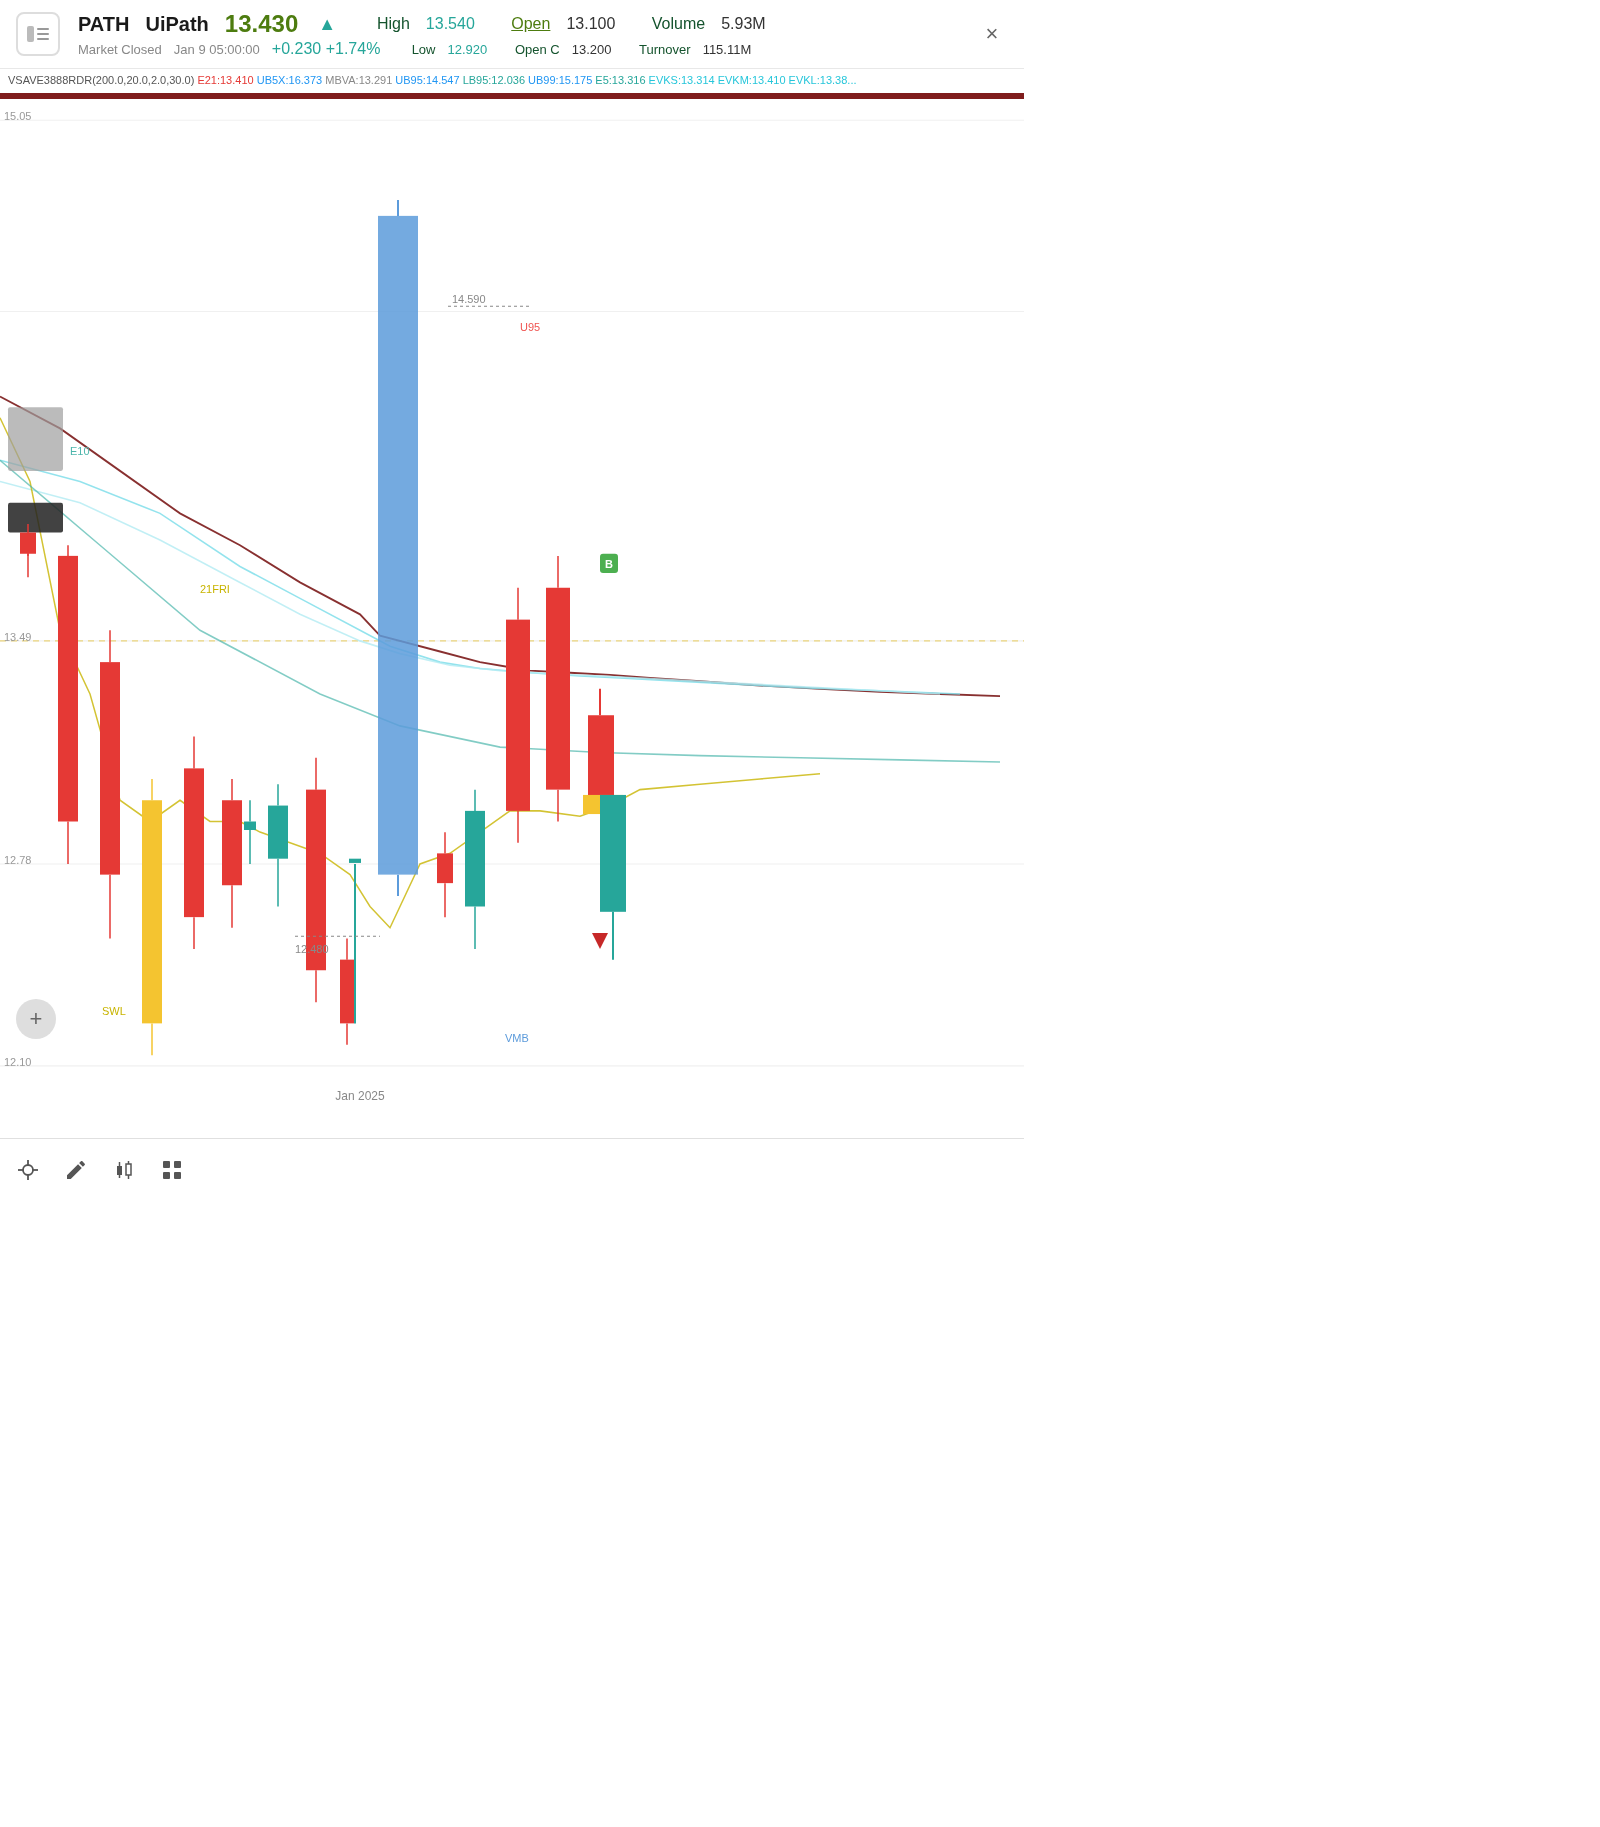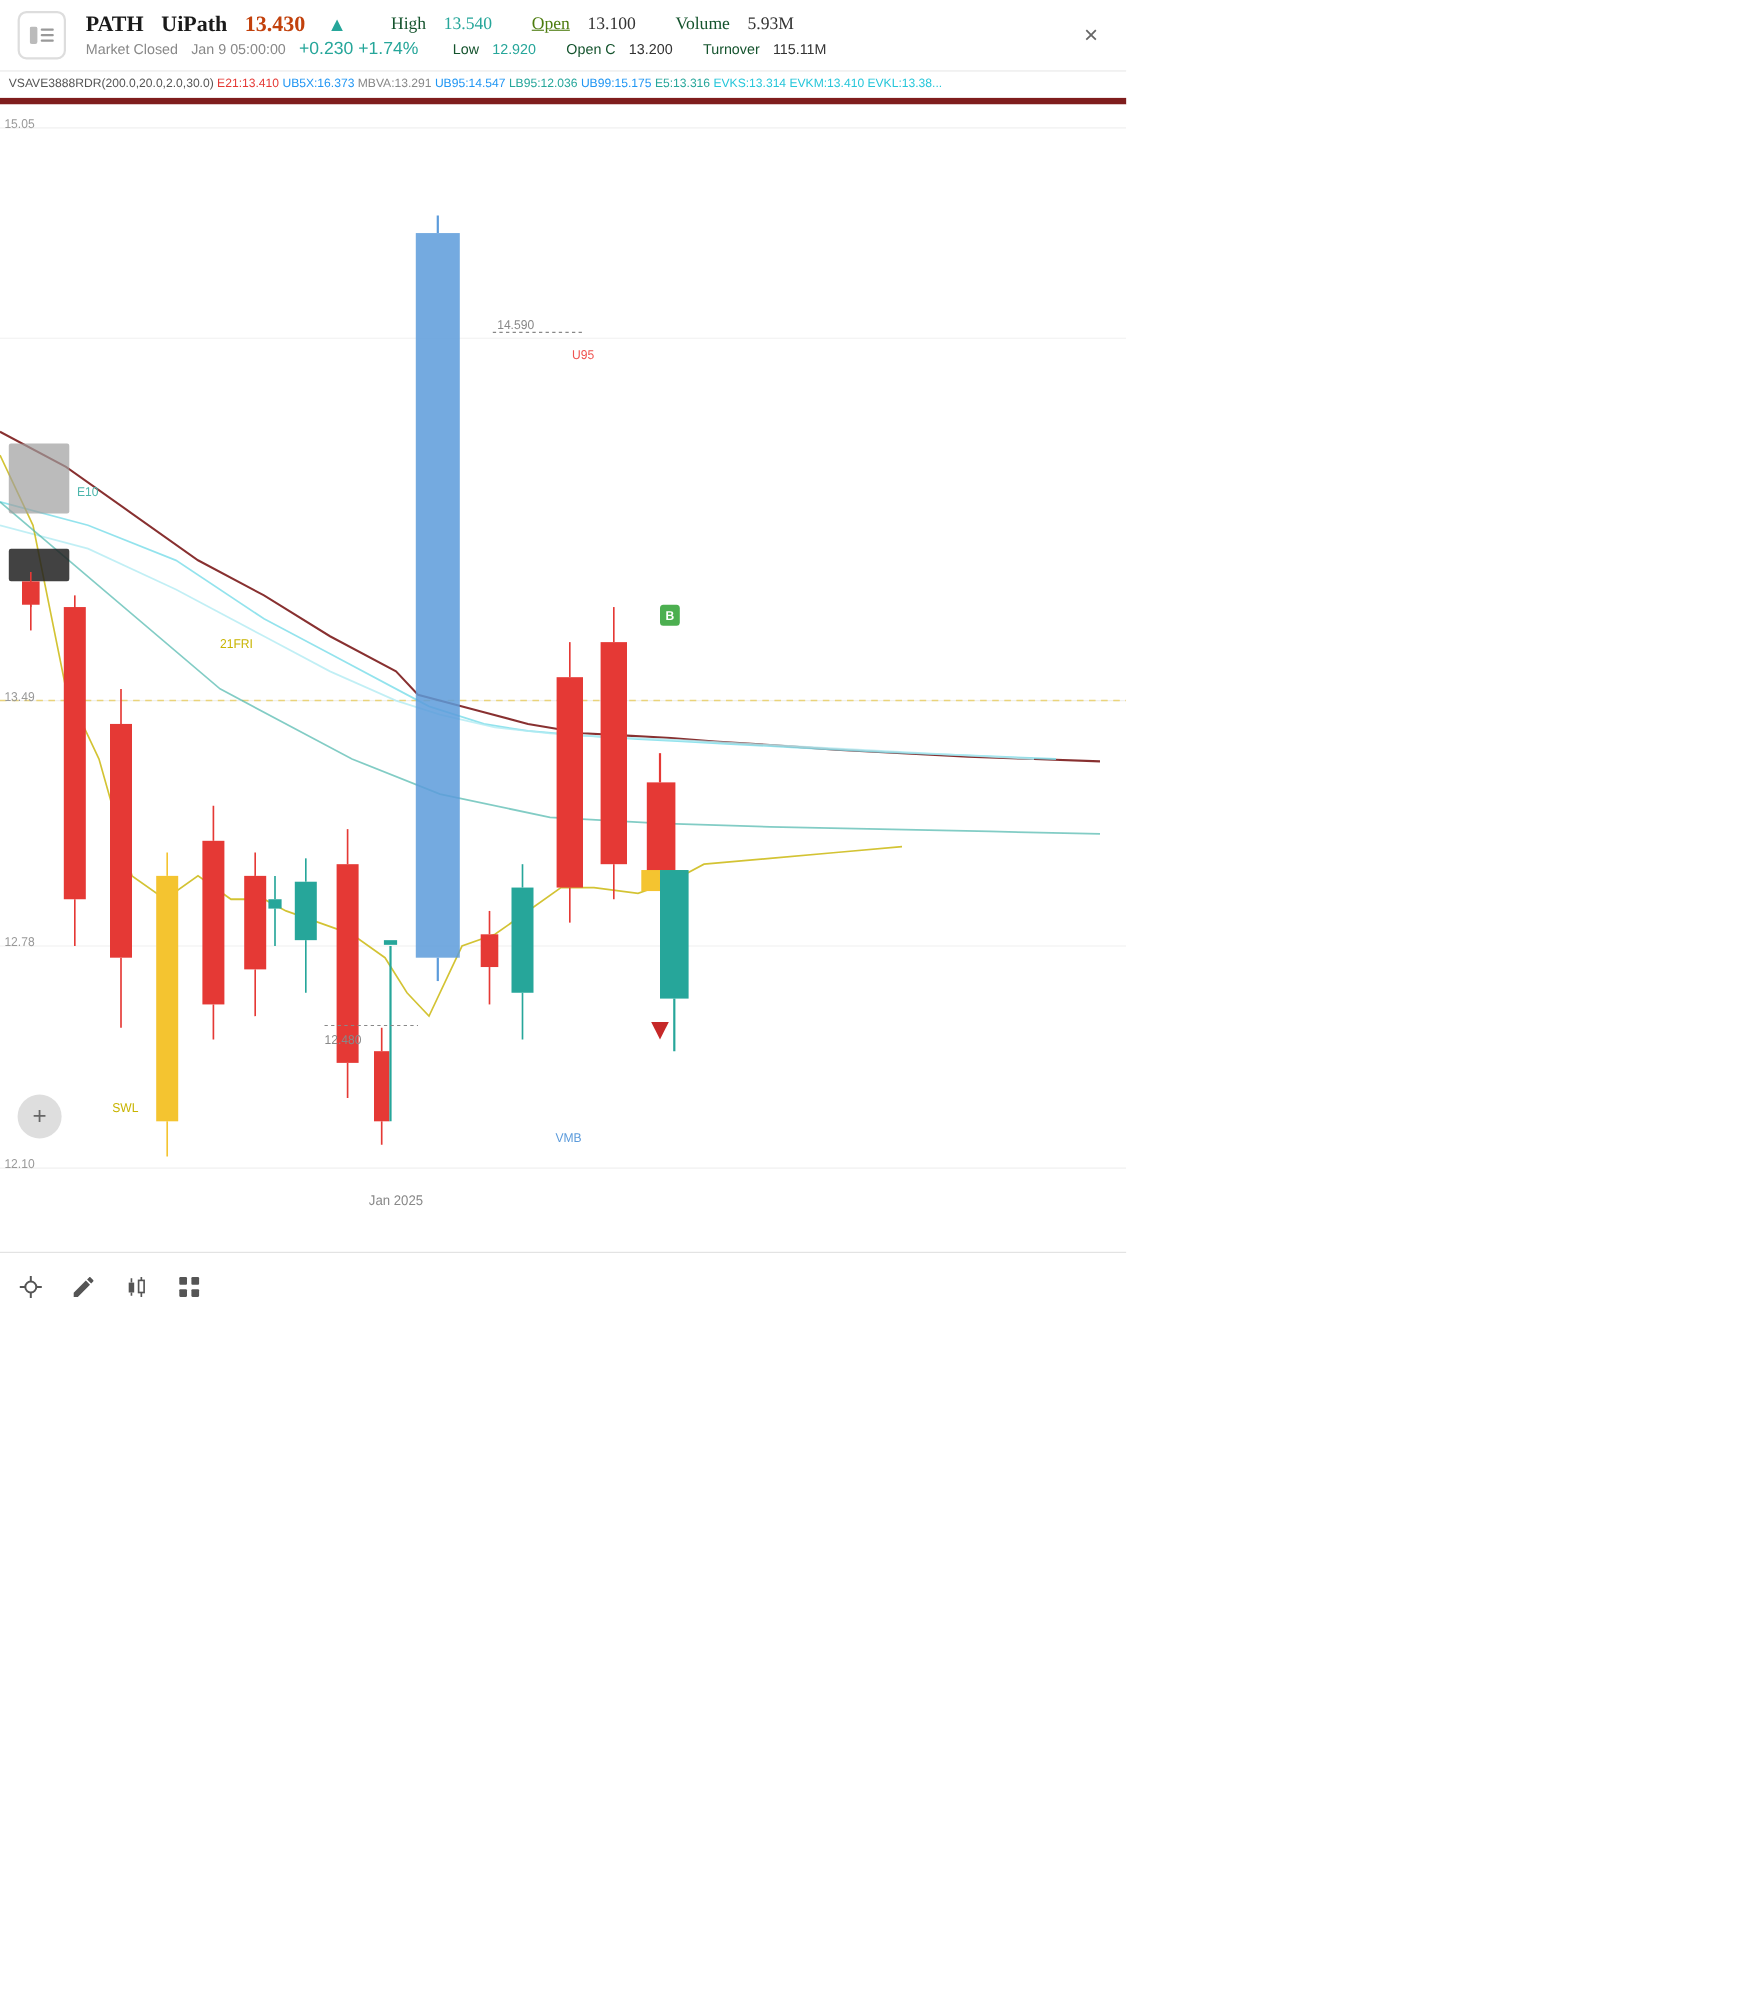--- a/index.html
+++ b/index.html
@@ -24,31 +24,30 @@
     }
     .header-left {
       display: flex;
       flex-direction: column;
       margin-left: 10px;
     }
     .header-title-row {
       display: flex;
       align-items: center;
       gap: 16px;
-      font-family: Liberation Serif, serif;
     }
     .stock-name {
       font-size: 20px;
       font-weight: 600;
       color: #1a1a1a;
     }
     .stock-price {
-      font-size: 20px;
+      font-size: 24px;
       font-weight: 600;
-      color: #c2410c;
+      color: #4d7c0f;
     }
     .price-arrow {
       color: #26a69a;
       font-size: 18px;
       margin-left: 4px;
     }
     .stat-label { color: #14532d; }
     .stat-value { color: #333; font-weight: 500; }
     .stat-value.green { color: #26a69a; }
     .change-positive { color: #26a69a; font-size: 16px; font-weight: 500; }

